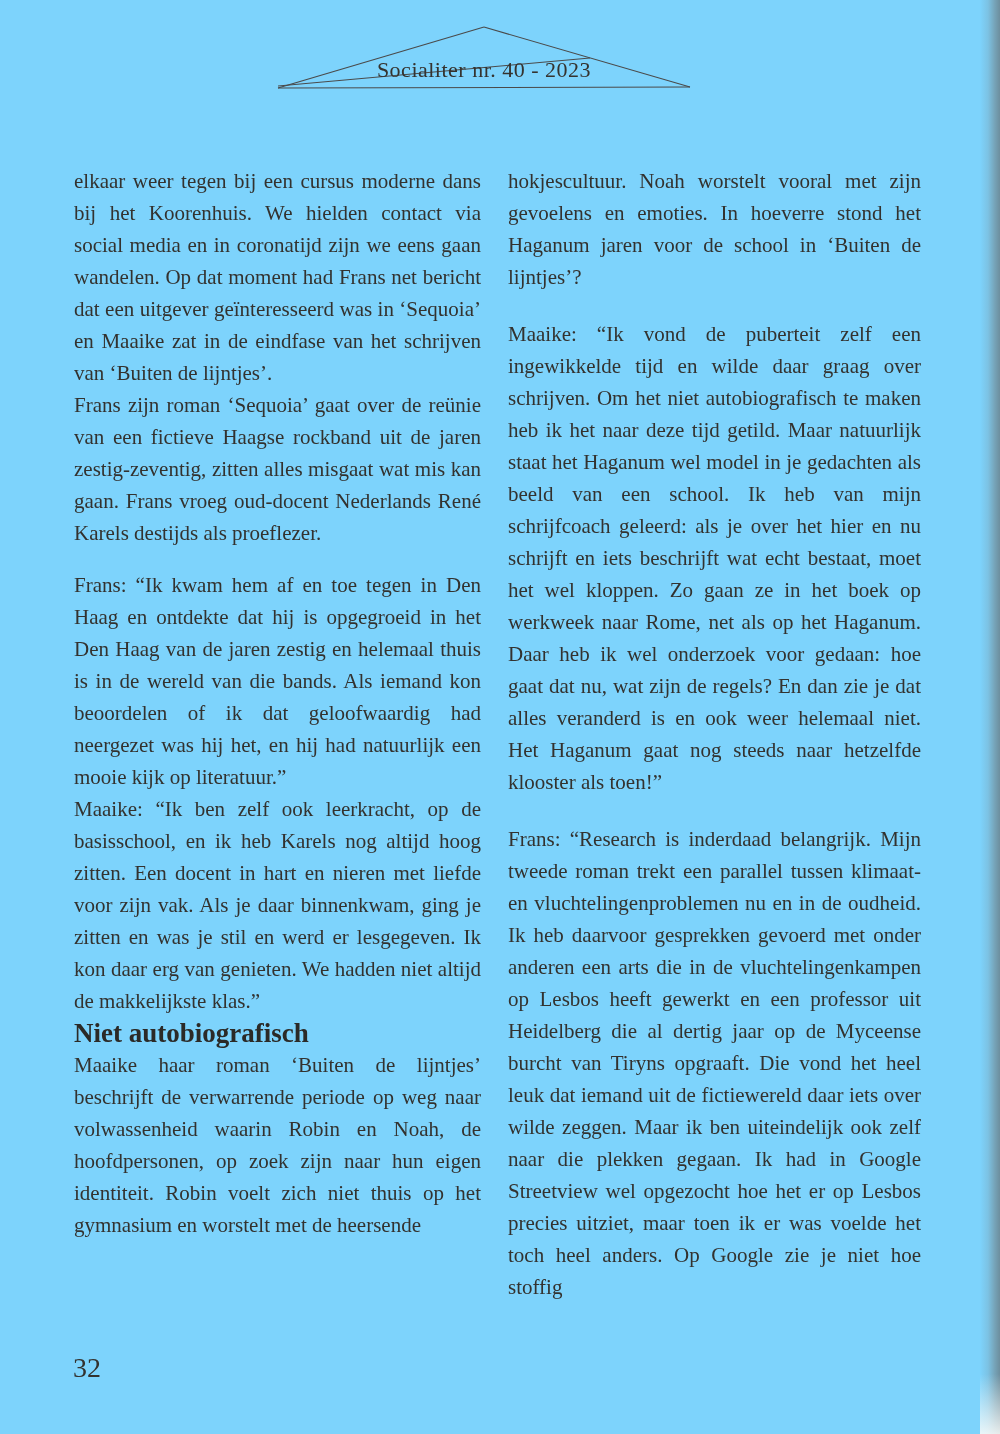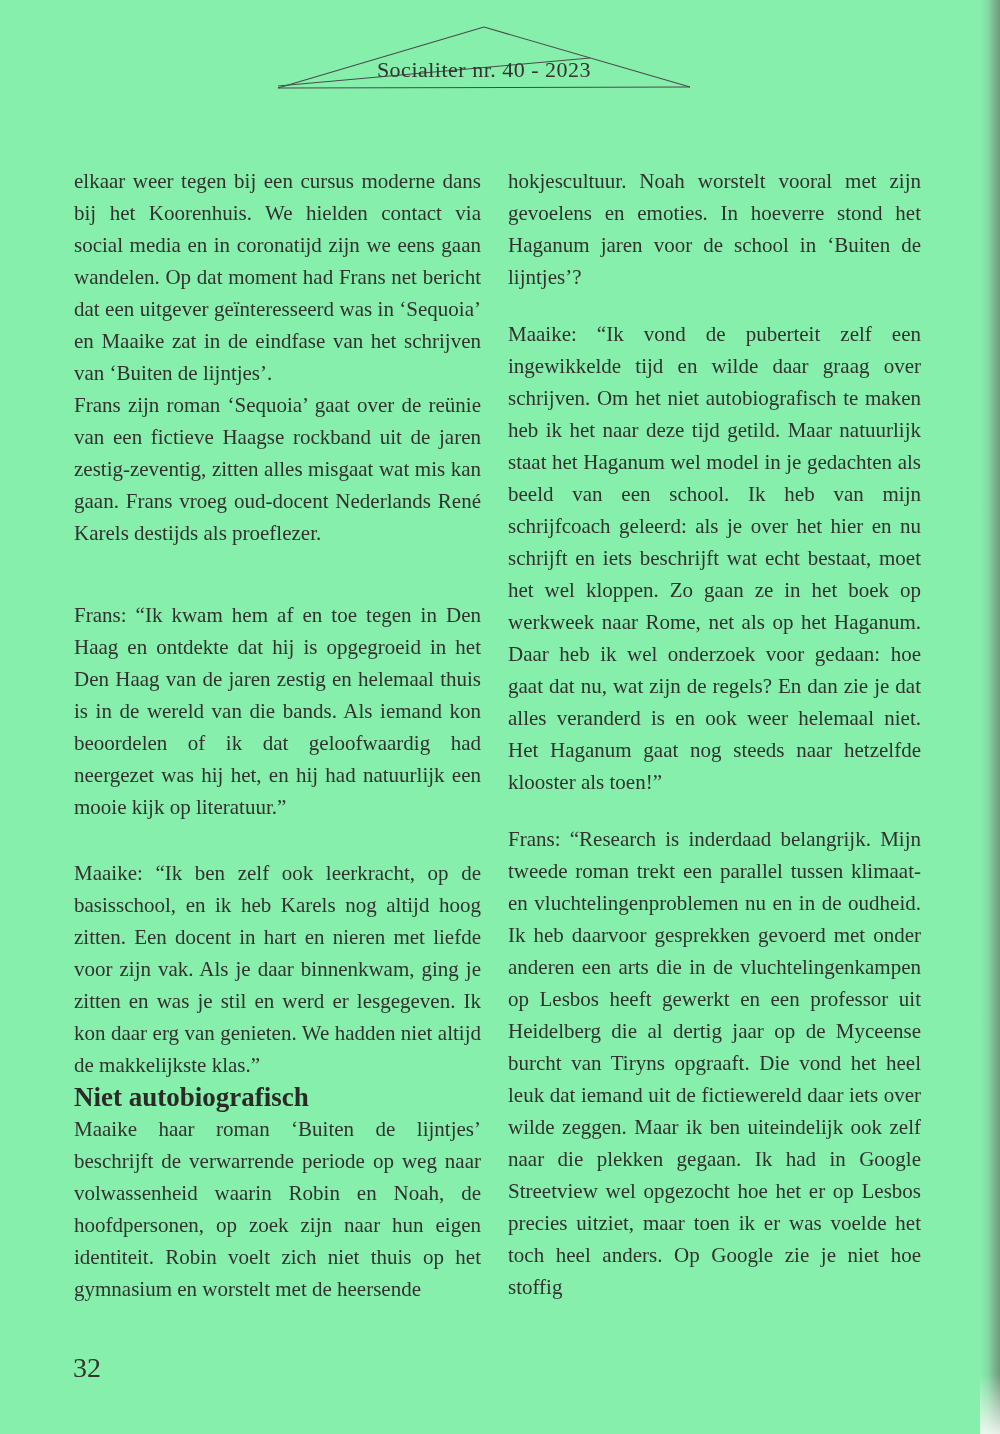--- a/index.html
+++ b/index.html
@@ -5,21 +5,21 @@
   html, body {
     margin: 0;
     padding: 0;
     background: #e8e8e6;
   }
   .page {
     position: relative;
     width: 1000px;
     height: 1434px;
     margin: 0 auto;
-    background: #86efac;
+    background: #7dd3fc;
     overflow: hidden;
     font-family: "Liberation Serif", "DejaVu Serif", serif;
     color: #2e2d2b;
   }
   
   .emblem {
     position: absolute;
     left: 260px;
     top: 15px;
     width: 450px;
@@ -41,22 +41,22 @@
     position: absolute;
     top: 165px;
     text-align: justify;
     font-size: 21px;
     line-height: 32px;
     color: #33322f;
   }
   .column-left  { left: 74px;  width: 407px; }
   .column-right { left: 508px; width: 413px; }
   .para { margin: 0; }
-  .gap-33 { margin-top: 50px; }
-  .gap-34 { margin-top: 34px; }
+  .gap-33 { margin-top: 20px; }
+  .gap-34 { }
   .gap-30 { margin-top: 30px; }
   .gap-36 { margin-top: 25px; }
   .section-heading {
     margin: 0;
     font-weight: bold;
     font-size: 27px;
     line-height: 32px;
     text-align: left;
     color: #2b2a27;
   }

